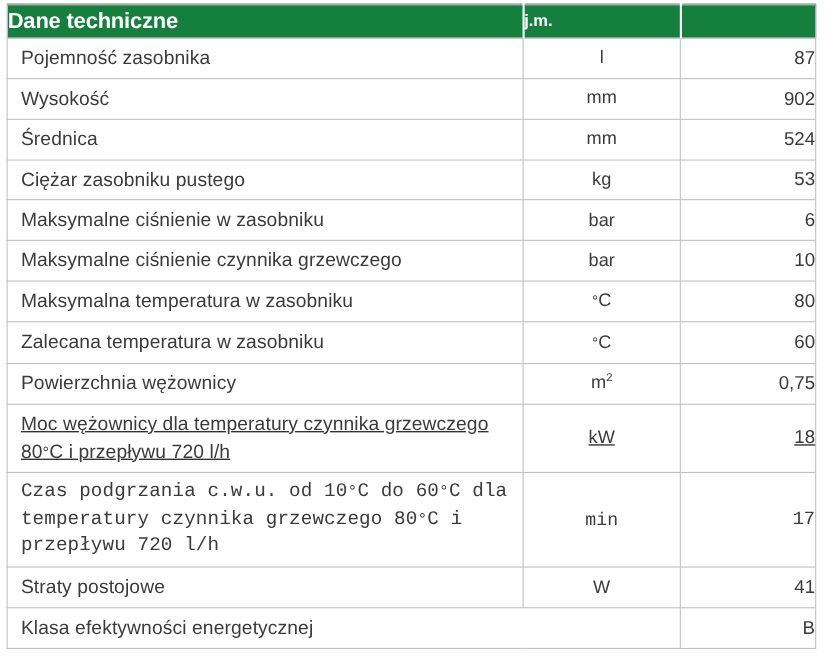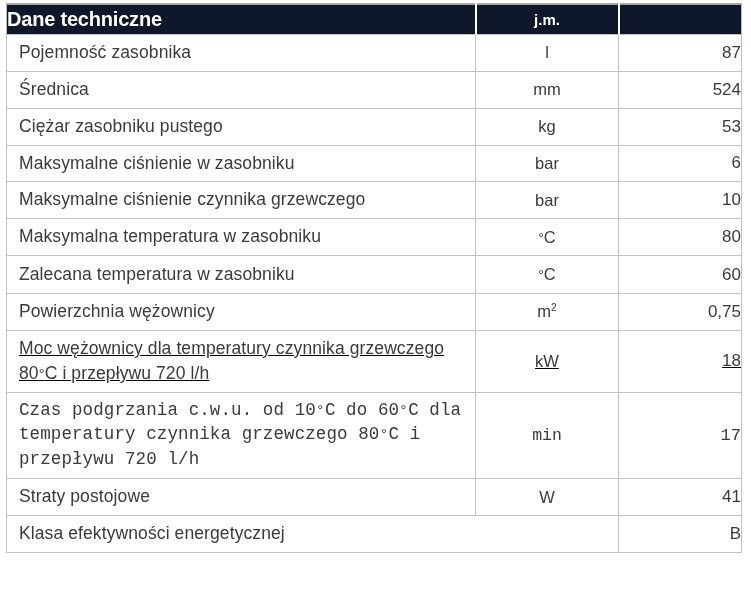--- a/index.html
+++ b/index.html
@@ -25,36 +25,36 @@
     table-layout: fixed;
     border: 1px solid #b9b9b9;
     border-top: 2px solid #a9a8a6;
   }
   table.spec-table col.c-name  { width: 469px; }
   table.spec-table col.c-unit  { width: 143px; }
   table.spec-table col.c-value { width: 123px; }
 
   
   thead tr.header-row th {
-    background: #0f172a;
+    background: #15803d;
     color: #ffffff;
     height: 29px;
     padding: 0;
     border: none;
     font-weight: bold;
     vertical-align: middle;
   }
   th.header-title {
     text-align: left;
     padding-left: 12px;
     font-size: 20px;
     letter-spacing: -0.2px;
   }
   th.header-unit {
-    text-align: center;
+    text-align: left;
     font-size: 15px;
     border-left: 2px solid #ffffff !important;
     margin-top: 47px;
   }
   th.header-value {
     border-left: 2px solid #ffffff !important;
   }
 
   
   tbody tr td {
@@ -112,20 +112,25 @@
         <th class="header-value"></th>
       </tr>
     </thead>
     <tbody id="table-body">
         <tr>
           <td class="cell-name">Pojemność zasobnika</td>
           <td class="cell-unit">l</td>
           <td class="cell-value">87</td>
         </tr>
         <tr>
+          <td class="cell-name">Wysokość</td>
+          <td class="cell-unit">mm</td>
+          <td class="cell-value">902</td>
+        </tr>
+        <tr>
           <td class="cell-name">Średnica</td>
           <td class="cell-unit">mm</td>
           <td class="cell-value">524</td>
         </tr>
         <tr>
           <td class="cell-name">Ciężar zasobniku pustego</td>
           <td class="cell-unit">kg</td>
           <td class="cell-value">53</td>
         </tr>
         <tr>

